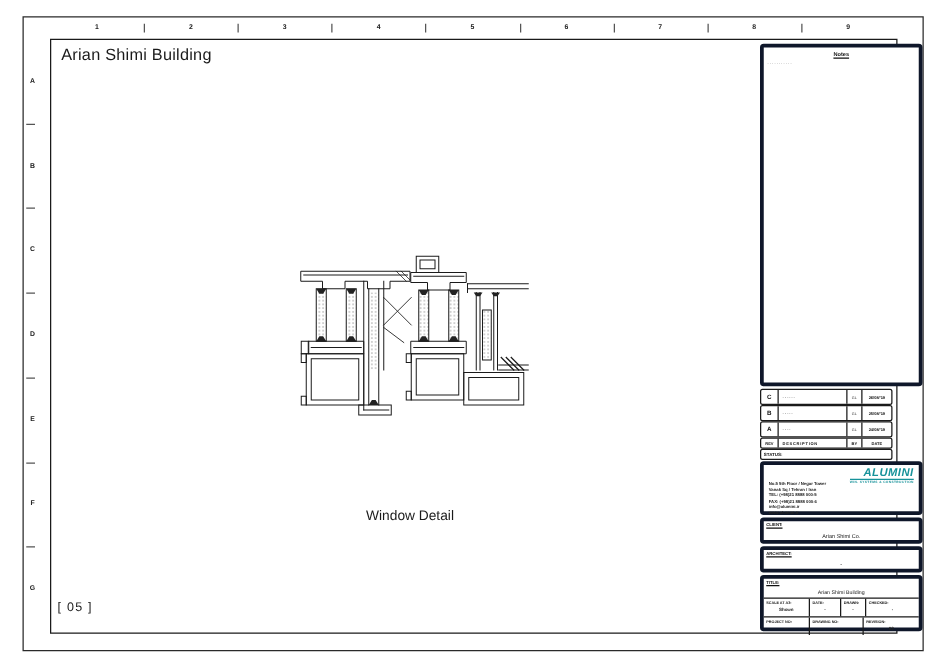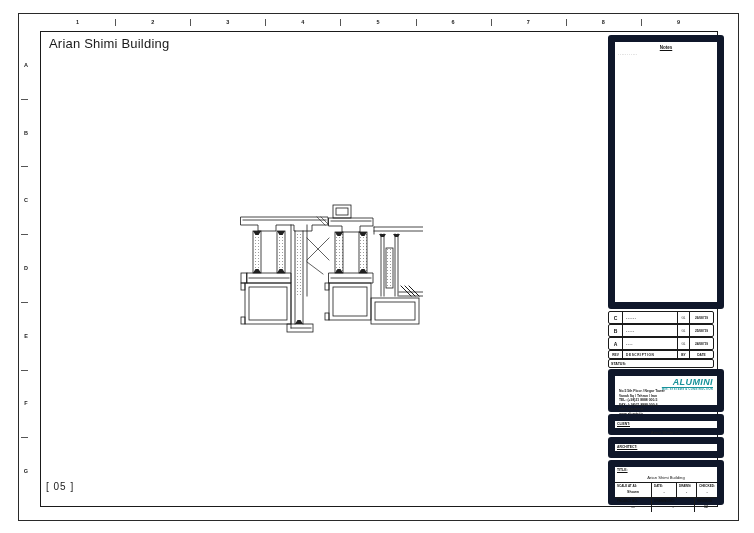--- a/index.html
+++ b/index.html
@@ -22,21 +22,21 @@
   .sheet-title{position:absolute;left:49px;top:36px;font-size:13px;color:#1a1a1a;
                letter-spacing:.2px;}
   .drawing-label{position:absolute;left:233px;top:407px;width:190px;text-align:center;
                  font-size:11px;color:#1a1a1a;}
   .sheet-number{position:absolute;left:46px;top:481px;font-size:10px;color:#1a1a1a;
                 letter-spacing:1px;}
 
   .detail-svg{position:absolute;left:233px;top:200px;width:190px;height:135px;}
 
   
-  .tb-box{position:absolute;left:608px;width:116px;border:7px solid #0f172a;
+  .tb-box{position:absolute;left:608px;width:130px;border:3px solid #0f172a;
           border-radius:3px;background:#fff;box-sizing:border-box;}
   .notes-box{top:35px;height:274px;}
   .notes-label{display:block;text-align:center;font-size:4.5px;font-weight:bold;
                margin-top:3px;text-decoration:underline;}
   .notes-content{display:block;font-size:3px;letter-spacing:1px;color:#444;
                  margin:2px 0 0 3px;}
 
   .rev-row{position:absolute;left:608px;width:106px;height:13px;
            border:1px solid #1a1a1a;border-radius:2px;display:flex;
            box-sizing:border-box;background:#fff;}
@@ -194,20 +194,21 @@
       <path d="M148 34 V96 M151 34 V96 M162 34 V96 M165 34 V96"></path>
       <rect x="153" y="48" width="7" height="40" fill="url(#dots)"></rect>
       <path d="M141 27 H190 M141 31 H190 M141 27 V34"></path>
       <path d="M166 92 H190 M166 96 H190"></path>
       <path d="M146 34 h7 l-2 3 h-3 z" fill="#222" stroke="none"></path>
       <path d="M160 34 h7 l-2 3 h-3 z" fill="#222" stroke="none"></path>
       <path d="M168 86 L178 96 M172 86 L182 96 M176 86 L186 96" stroke-width="1"></path>
     </g>
   </svg>
 
+  <div class="drawing-label">Window Detail</div>
   <div class="sheet-number">[ 05 ]</div>
 
   <div class="tb-box notes-box">
     <span class="notes-label">Notes</span>
     <span class="notes-content">...........</span>
   </div>
 
   <div class="rev-row" style="top:311px;">
     <span class="c-rev">C</span>
     <span class="c-desc">------</span>

